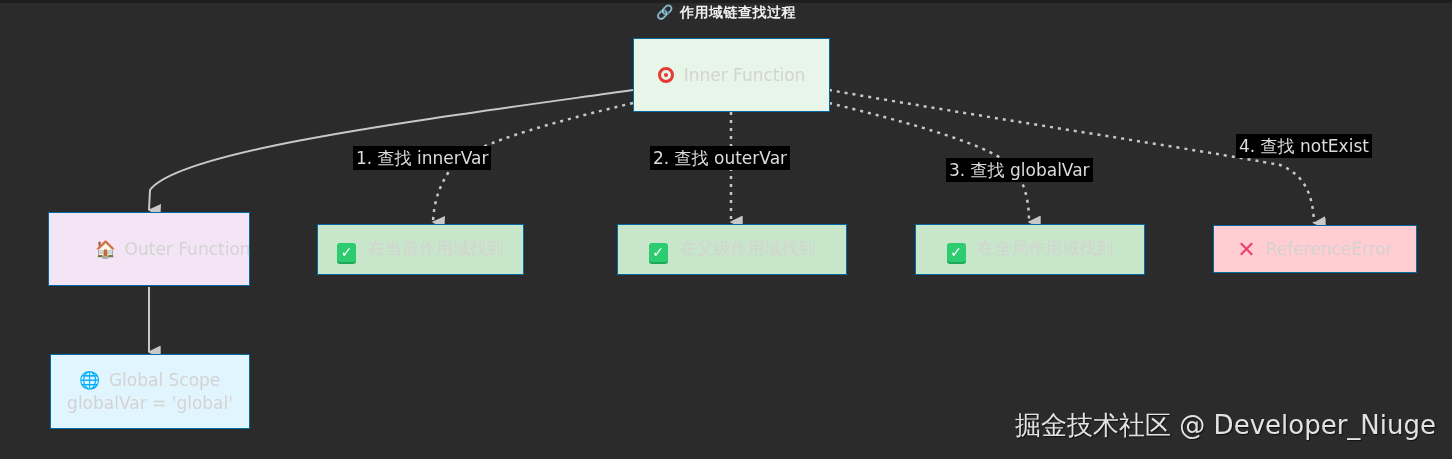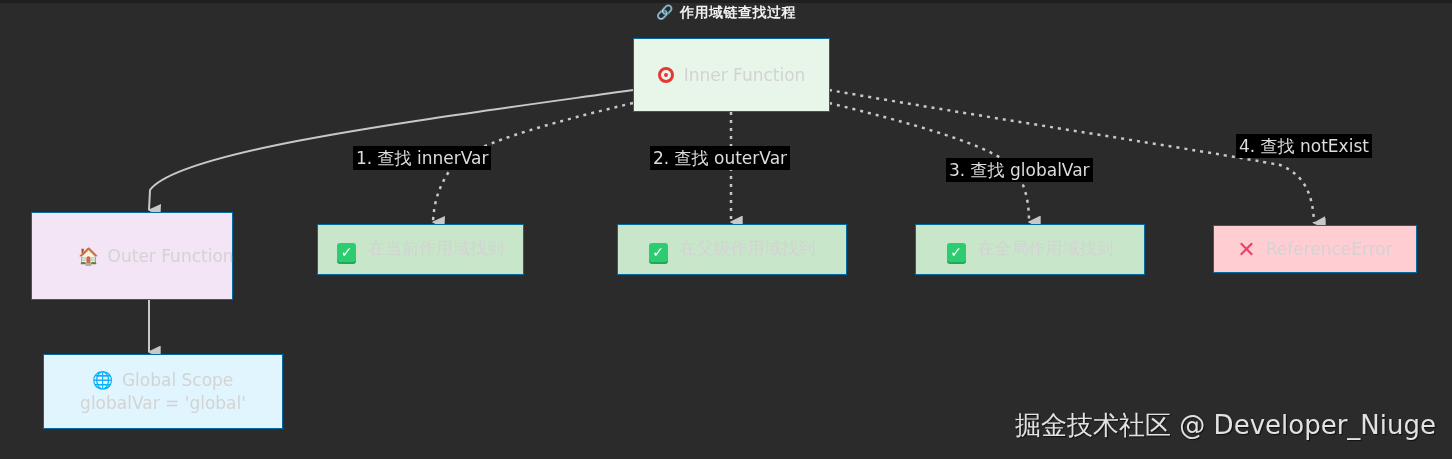--- a/index.html
+++ b/index.html
@@ -159,27 +159,27 @@
 <div class="title">
   <span class="icon">🔗</span><span>作用域链查找过程</span>
 </div>
 
 <div class="node node-inner" style="left:633px; top:38px; width:197px; height:74px;">
   <div class="row">
     <span class="target-icon"></span><span>Inner Function</span>
   </div>
 </div>
 
-<div class="node node-outer" style="left:31px; top:212px; width:202px; height:88px;padding-left:48px;">
+<div class="node node-outer" style="left:48px; top:212px; width:202px; height:74px;padding-left:48px;">
   <div class="row">
     <span class="emoji house-icon">🏠</span><span>Outer Function</span>
   </div>
 </div>
 
-<div class="node node-global" style="left:43px; top:354px; width:240px; height:75px;">
+<div class="node node-global" style="left:50px; top:354px; width:200px; height:75px;">
   <div class="row">
     <span class="emoji globe-icon">🌐</span><span>Global Scope</span>
   </div>
   <div class="row">globalVar = 'global'</div>
 </div>
 
 <div class="node node-found" style="left:317px; top:224px; width:207px; height:51px;">
   <div class="row">
     <span class="check">✓</span><span>在当前作用域找到</span>
   </div>

